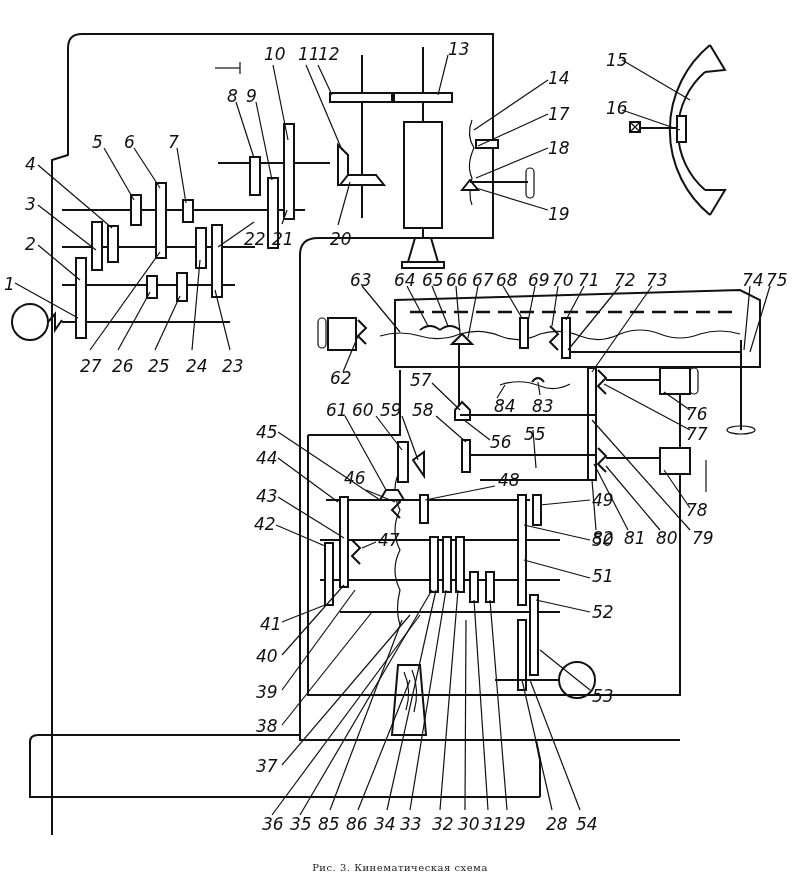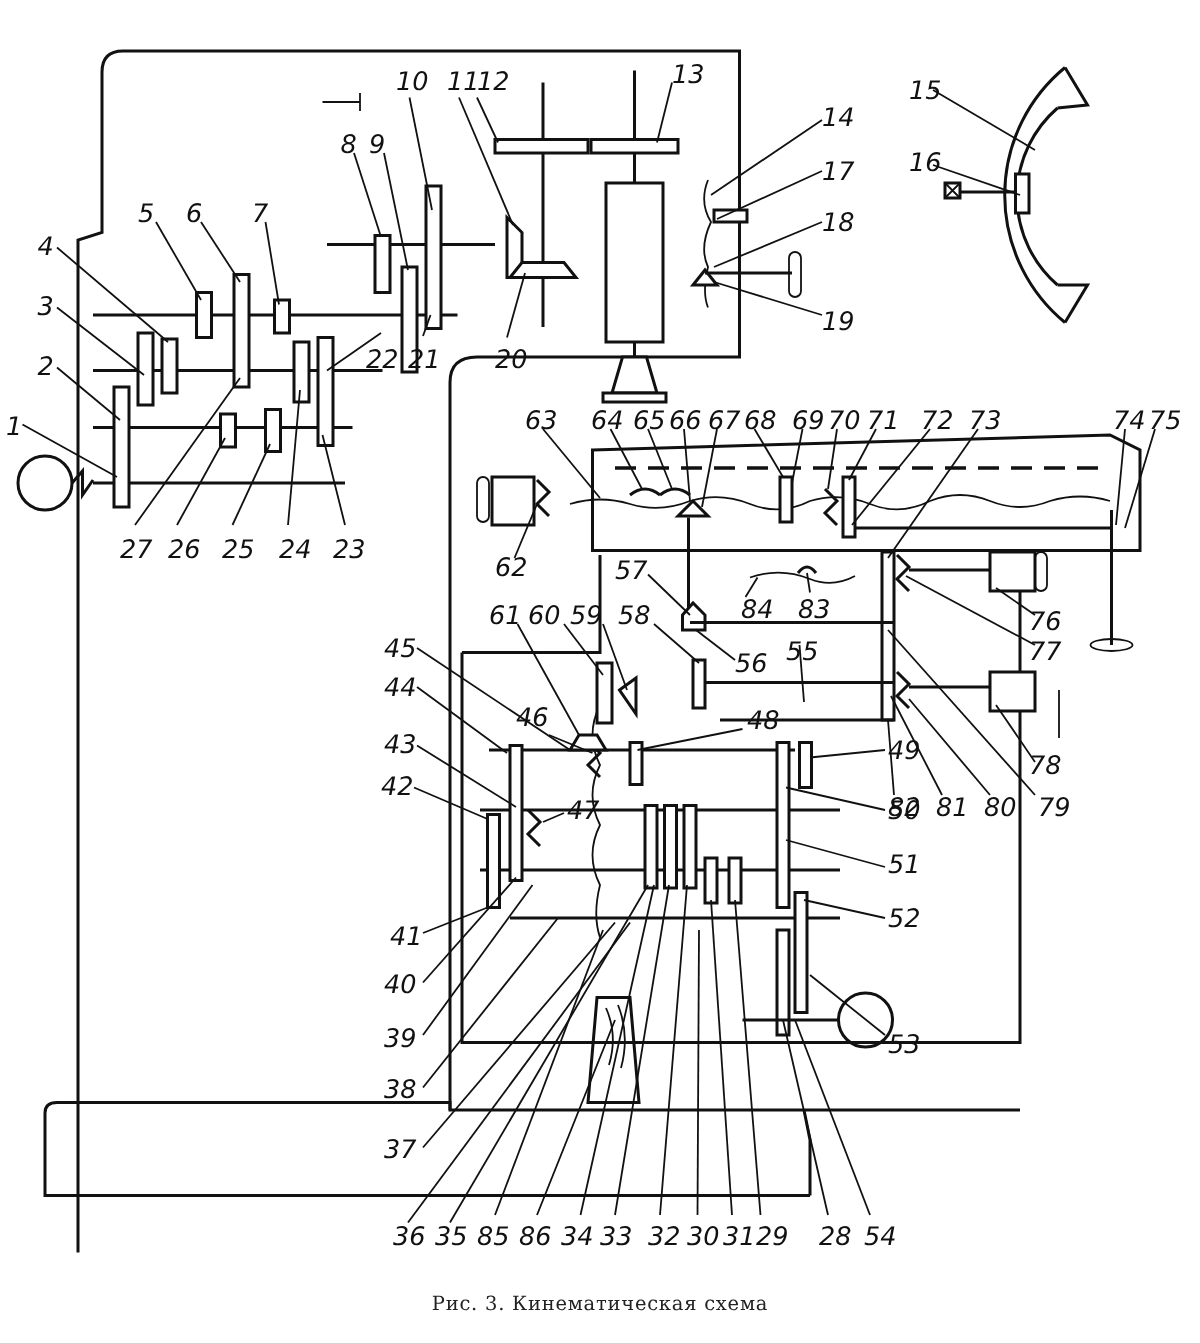--- a/index.html
+++ b/index.html
@@ -3,21 +3,21 @@
 <meta charset="utf-8">
 <style>
   html,body{margin:0;padding:0;background:#ffffff;}
   body{width:800px;height:895px;position:relative;overflow:hidden;font-family:"DejaVu Sans",sans-serif;}
   #scheme{position:absolute;left:0;top:0;}
   .ln{stroke:#111;stroke-width:2;fill:none;}
   .thin{stroke:#111;stroke-width:1.2;fill:none;}
   .gear{stroke:#111;stroke-width:2;fill:#fff;}
   .dash{stroke:#111;stroke-width:2.4;fill:none;stroke-dasharray:14 8;}
   .lbl{font-family:"DejaVu Sans",sans-serif;font-style:italic;font-size:17px;fill:#111;}
-  .caption{position:absolute;left:0;width:800px;top:862px;text-align:center;font-family:"DejaVu Serif",serif;font-size:13px;color:#222;letter-spacing:0.5px;}
+  .caption{position:absolute;left:0;width:800px;top:862px;text-align:center;font-family:"DejaVu Serif",serif;font-size:10px;color:#222;letter-spacing:0.5px;}
 </style>
 </head>
 <body>
 
 <svg id="scheme" width="800" height="895" viewBox="0 0 800 895" xmlns="http://www.w3.org/2000/svg">
 
   <g>
     <path class="ln" d="M52,835 L52,160 L68,155 L68,48 Q68,34 82,34 L493,34 L493,238 L318,238 Q300,238 300,255 L300,322"></path>
     <path class="ln" d="M300,322 L300,740"></path>
     <path class="ln" d="M30,742 Q30,735 38,735 L300,735 L300,740 L680,740"></path>

